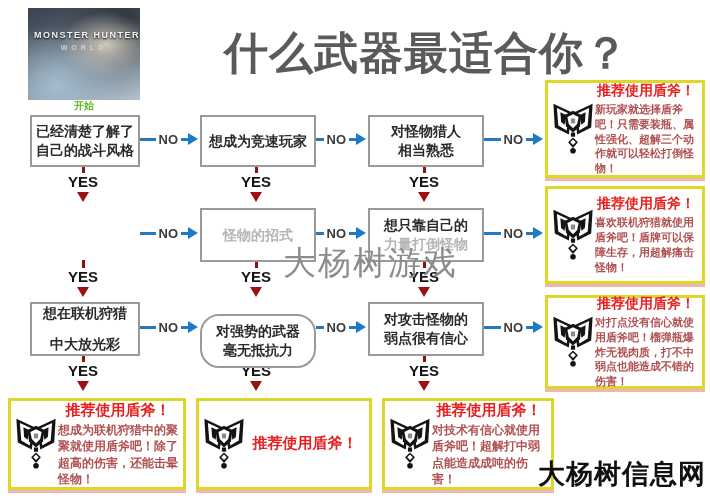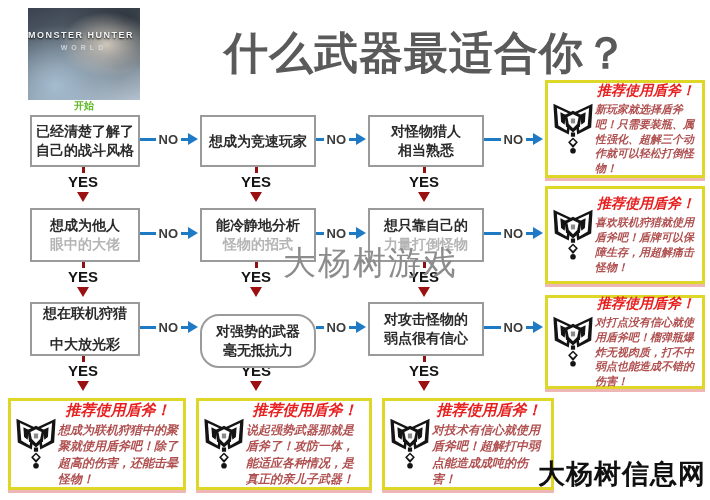--- a/index.html
+++ b/index.html
@@ -9,21 +9,21 @@
     font-family:"Liberation Sans","DejaVu Sans",sans-serif;
   }
   
   .cover{position:absolute;left:28px;top:8px;width:112px;height:92px;overflow:hidden;
     background:
       radial-gradient(ellipse at 70% 40%, #cdc6ba 0%, rgba(160,160,160,0) 42%),
       radial-gradient(ellipse at 25% 85%, #a4bccf 0%, rgba(160,180,200,0) 55%),
       radial-gradient(ellipse at 85% 15%, #2c333c 0%, rgba(40,48,58,0) 45%),
       linear-gradient(163deg,#39424e 0%,#59646f 38%,#7f8d9a 70%,#b3c2ce 100%);
   }
-  .cover-t1{position:absolute;left:0;top:22px;width:100%;text-align:left;
+  .cover-t1{position:absolute;left:0;top:22px;width:100%;text-align:right;
     color:#f2f4f6;font-size:9px;font-weight:bold;letter-spacing:1.5px;text-shadow:0 1px 2px #000;}
   .cover-t2{position:absolute;left:0;top:36px;width:100%;text-align:center;
     color:#d7dde2;font-size:7px;font-weight:bold;letter-spacing:4px;opacity:.85;}
   .start-label{position:absolute;left:28px;top:99px;width:112px;text-align:center;
     color:#5cb820;font-size:10px;font-weight:bold;}
   
   .page-title{position:absolute;left:224px;top:24px;width:480px;
     color:#5a5a5a;font-size:44px;font-weight:bold;letter-spacing:1px;}
   
   .wm-center{position:absolute;left:283px;top:241px;color:#8c8c8c;font-size:33px;
@@ -48,21 +48,21 @@
   .yes-conn .vtick{width:3px;height:8px;background:#8e1010;}
   .yes-conn .yes-label{font-size:15px;font-weight:bold;color:#141414;line-height:1.1;margin:1px 0;}
   .yes-conn .arrow-down{width:0;height:0;border-top:10px solid #9b1111;
     border-left:6px solid transparent;border-right:6px solid transparent;}
   
   .rec{position:absolute;background:#fff;border:3px solid #dfd727;
     box-shadow:0 3px 0 rgba(224,110,110,.5);display:flex;align-items:center;
     padding:4px 5px 4px 3px;box-sizing:border-box;z-index:6;}
   .rec .cb-wrap{flex:0 0 44px;display:flex;align-items:center;justify-content:center;}
   .rec .cb-wrap svg{width:42px;height:52px;}
-  .rec-content{flex:1;min-width:0;font-style:italic;}
+  .rec-content{flex:1;min-width:0;}
   .rec-title{color:#e82020;font-size:14px;font-weight:bold;text-align:center;margin-bottom:2px;}
   .rec-body{color:#b05050;font-size:11px;font-weight:600;line-height:1.35;text-align:left;}
   .rec.bottom .rec-title{font-size:15px;}
   .rec.bottom .rec-body{font-size:12px;}
 </style>
 </head>
 <body>
 
 <svg width="0" height="0" style="position:absolute">
   <defs>
@@ -100,26 +100,21 @@
     <span>自己的战斗风格</span>
   </div>
   <div class="node" style="left:200px;top:115px;width:112px;height:48px;">
     <span>想成为竞速玩家</span>
   </div>
   <div class="node" style="left:368px;top:115px;width:112px;height:48px;">
     <span>对怪物猎人</span>
     <span>相当熟悉</span>
   </div>
 
-  <div class="node" style="left:30px;top:208px;width:106px;height:50px;">
-    <span>想成为他人</span>
-    <span class="faded">眼中的大佬</span>
-  </div>
   <div class="node" style="left:200px;top:208px;width:112px;height:50px;">
-    <span>能冷静地分析</span>
     <span class="faded">怪物的招式</span>
   </div>
   <div class="node" style="left:368px;top:208px;width:112px;height:50px;">
     <span>想只靠自己的</span>
     <span class="faded">力量打倒怪物</span>
   </div>
 
   <div class="node" style="left:30px;top:302px;width:106px;height:50px;gap:12px;">
     <span>想在联机狩猎</span>
     <span>中大放光彩</span>
@@ -284,21 +279,20 @@
     </div>
   </div>
   <div class="rec bottom" style="left:196px;top:398px;width:176px;height:92px;">
     <span class="cb-wrap">
         <svg>
           <use href="#cbicon"></use>
         </svg>
       </span>
     <div class="rec-content">
       <div class="rec-title">推荐使用盾斧！</div>
-      <div class="rec-body">说起强势武器那就是盾斧了！攻防一体，能适应各种情况，是真正的亲儿子武器！</div>
     </div>
   </div>
   <div class="rec bottom" style="left:382px;top:398px;width:172px;height:92px;">
     <span class="cb-wrap">
         <svg>
           <use href="#cbicon"></use>
         </svg>
       </span>
     <div class="rec-content">
       <div class="rec-title">推荐使用盾斧！</div>

